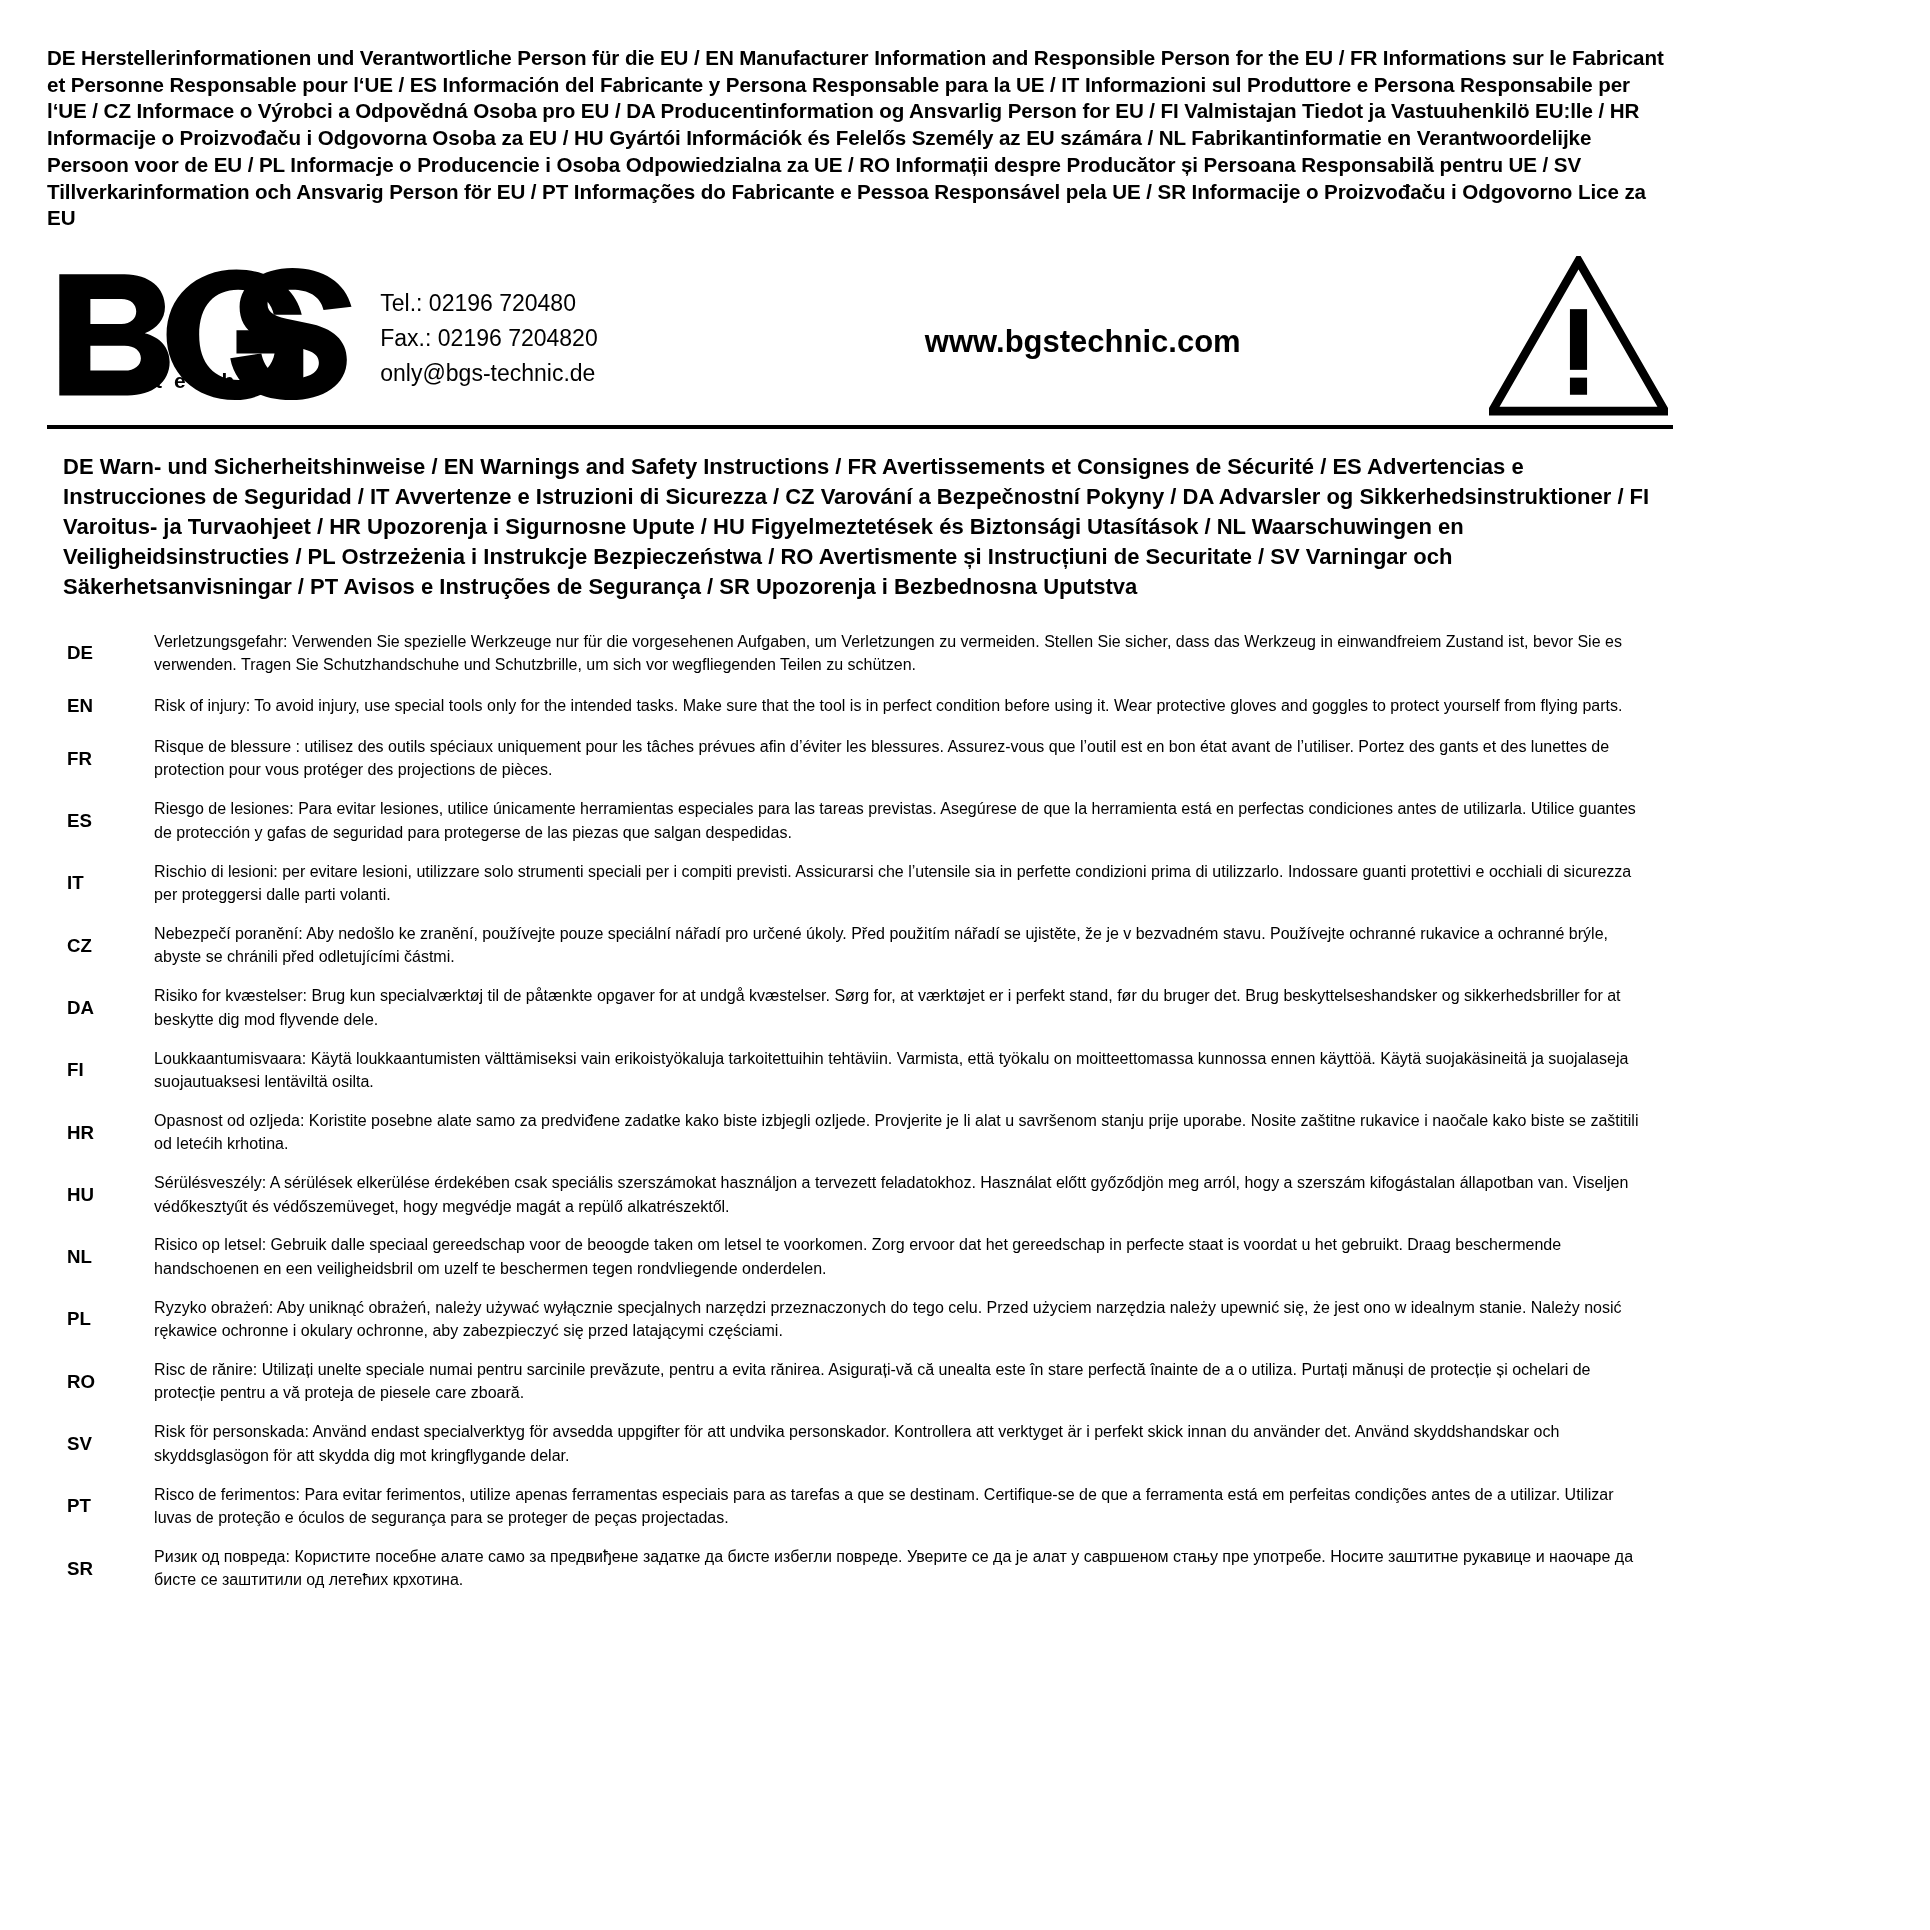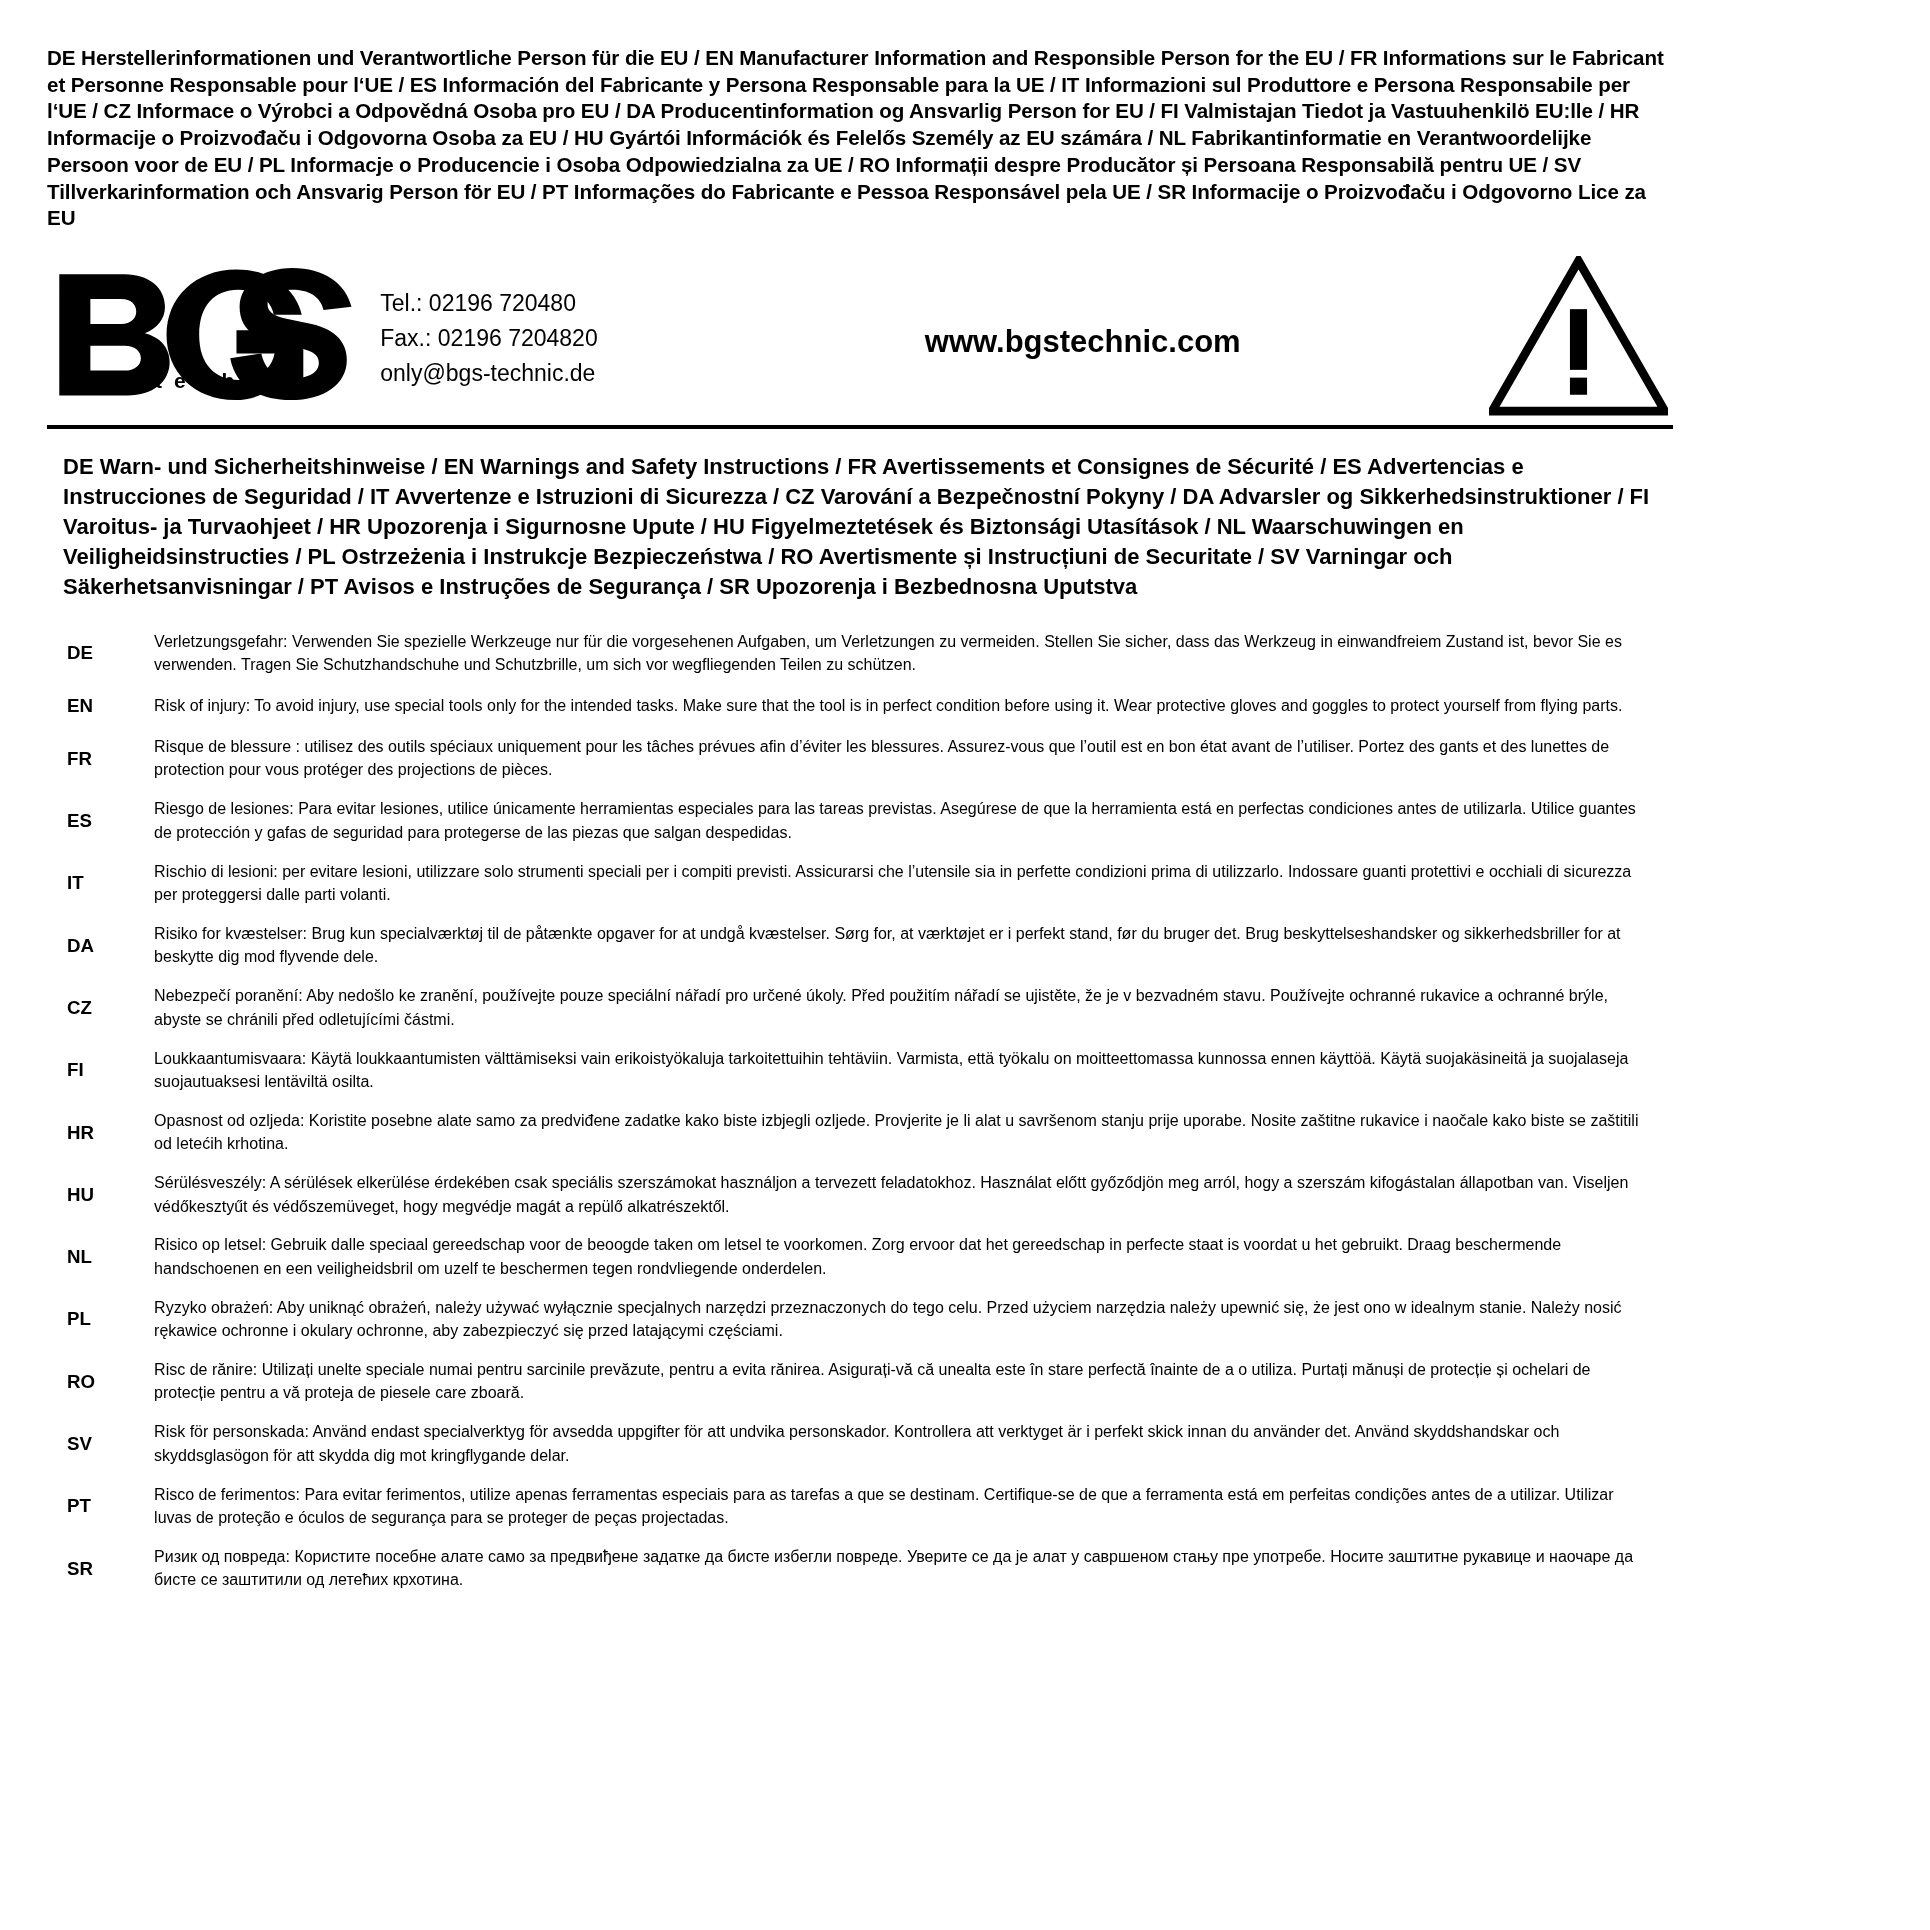--- a/index.html
+++ b/index.html
@@ -187,30 +187,30 @@
       <div class="lang-code">ES</div>
       <div class="lang-text">Riesgo de lesiones: Para evitar lesiones, utilice únicamente herramientas especiales para las tareas previstas. Asegúrese de que la herramienta está en perfectas condiciones antes de utilizarla. Utilice guantes de protección y gafas de seguridad para protegerse de las piezas que salgan despedidas.</div>
     </div>
 
     <div class="lang-row">
       <div class="lang-code">IT</div>
       <div class="lang-text">Rischio di lesioni: per evitare lesioni, utilizzare solo strumenti speciali per i compiti previsti. Assicurarsi che l’utensile sia in perfette condizioni prima di utilizzarlo. Indossare guanti protettivi e occhiali di sicurezza per proteggersi dalle parti volanti.</div>
     </div>
 
     <div class="lang-row">
+      <div class="lang-code">CZ</div>
+      <div class="lang-text">Nebezpečí poranění: Aby nedošlo ke zranění, používejte pouze speciální nářadí pro určené úkoly. Před použitím nářadí se ujistěte, že je v bezvadném stavu. Používejte ochranné rukavice a ochranné brýle, abyste se chránili před odletujícími částmi.</div>
+    </div>
+
+    <div class="lang-row">
       <div class="lang-code">DA</div>
       <div class="lang-text">Risiko for kvæstelser: Brug kun specialværktøj til de påtænkte opgaver for at undgå kvæstelser. Sørg for, at værktøjet er i perfekt stand, før du bruger det. Brug beskyttelseshandsker og sikkerhedsbriller for at beskytte dig mod flyvende dele.</div>
     </div>
 
     <div class="lang-row">
-      <div class="lang-code">CZ</div>
-      <div class="lang-text">Nebezpečí poranění: Aby nedošlo ke zranění, používejte pouze speciální nářadí pro určené úkoly. Před použitím nářadí se ujistěte, že je v bezvadném stavu. Používejte ochranné rukavice a ochranné brýle, abyste se chránili před odletujícími částmi.</div>
-    </div>
-
-    <div class="lang-row">
       <div class="lang-code">FI</div>
       <div class="lang-text">Loukkaantumisvaara: Käytä loukkaantumisten välttämiseksi vain erikoistyökaluja tarkoitettuihin tehtäviin. Varmista, että työkalu on moitteettomassa kunnossa ennen käyttöä. Käytä suojakäsineitä ja suojalaseja suojautuaksesi lentäviltä osilta.</div>
     </div>
 
     <div class="lang-row">
       <div class="lang-code">HR</div>
       <div class="lang-text">Opasnost od ozljeda: Koristite posebne alate samo za predviđene zadatke kako biste izbjegli ozljede. Provjerite je li alat u savršenom stanju prije uporabe. Nosite zaštitne rukavice i naočale kako biste se zaštitili od letećih krhotina.</div>
     </div>
 
     <div class="lang-row">

